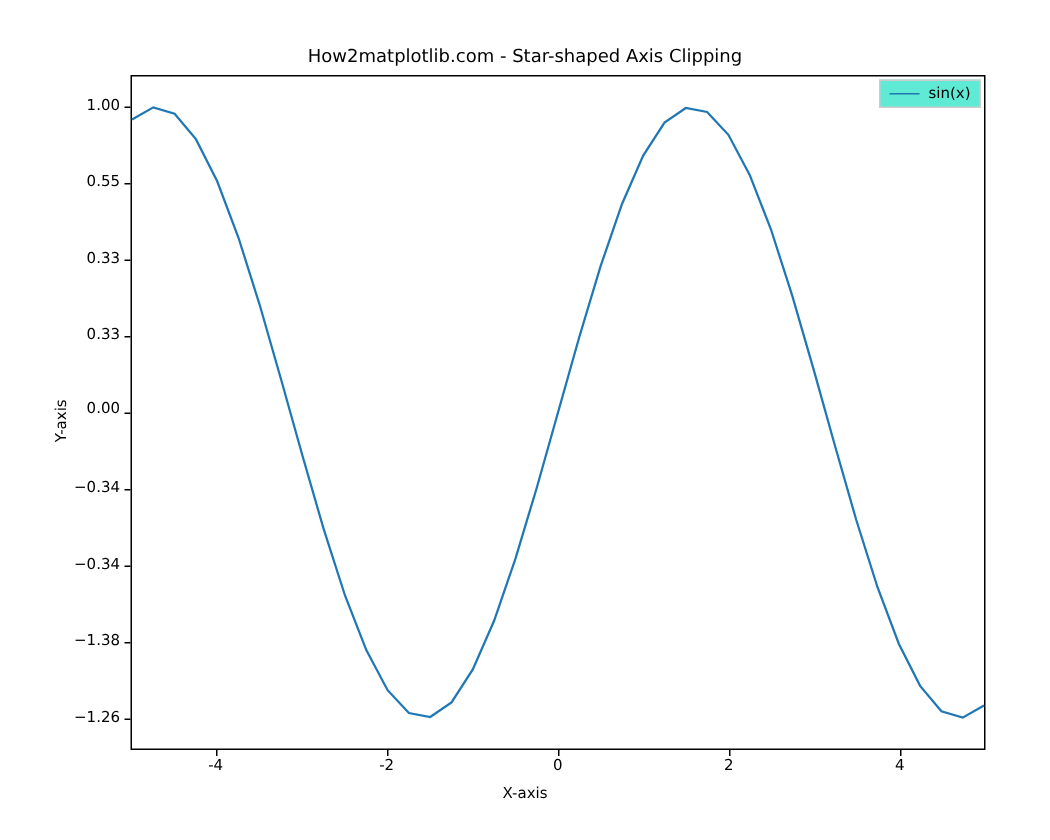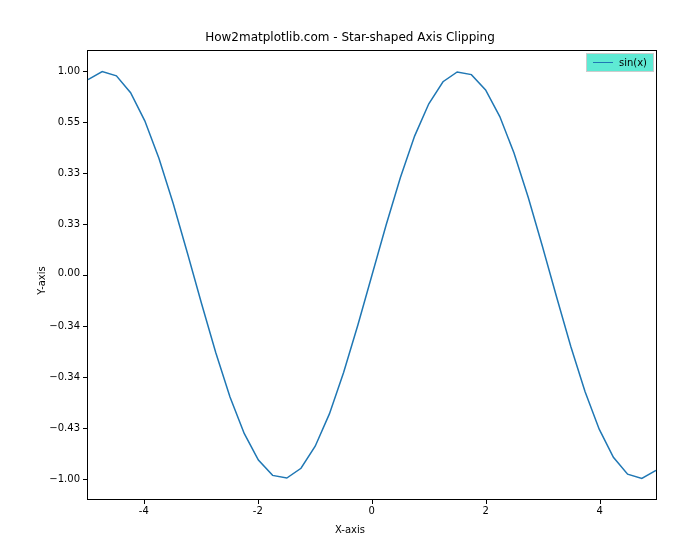--- a/index.html
+++ b/index.html
@@ -144,24 +144,24 @@
   <div class="xtick-mark" style="left:371.8px"></div>
   <div class="xtick" style="left:351.8px">0</div>
 
   <div class="xtick-mark" style="left:485.8px"></div>
   <div class="xtick" style="left:465.8px">2</div>
 
   <div class="xtick-mark" style="left:599.8px"></div>
   <div class="xtick" style="left:579.8px">4</div>
 
   <div class="ytick-mark" style="top:479.3px"></div>
-  <div class="ytick" style="top:479.3px">−1.00</div>
+  <div class="ytick" style="top:479.3px">−1.26</div>
 
   <div class="ytick-mark" style="top:428.2px"></div>
-  <div class="ytick" style="top:428.2px">−0.43</div>
+  <div class="ytick" style="top:428.2px">−1.38</div>
 
   <div class="ytick-mark" style="top:377.1px"></div>
   <div class="ytick" style="top:377.1px">−0.34</div>
 
   <div class="ytick-mark" style="top:326.0px"></div>
   <div class="ytick" style="top:326.0px">−0.34</div>
 
   <div class="ytick-mark" style="top:274.9px"></div>
   <div class="ytick" style="top:273px">0.00</div>
 

